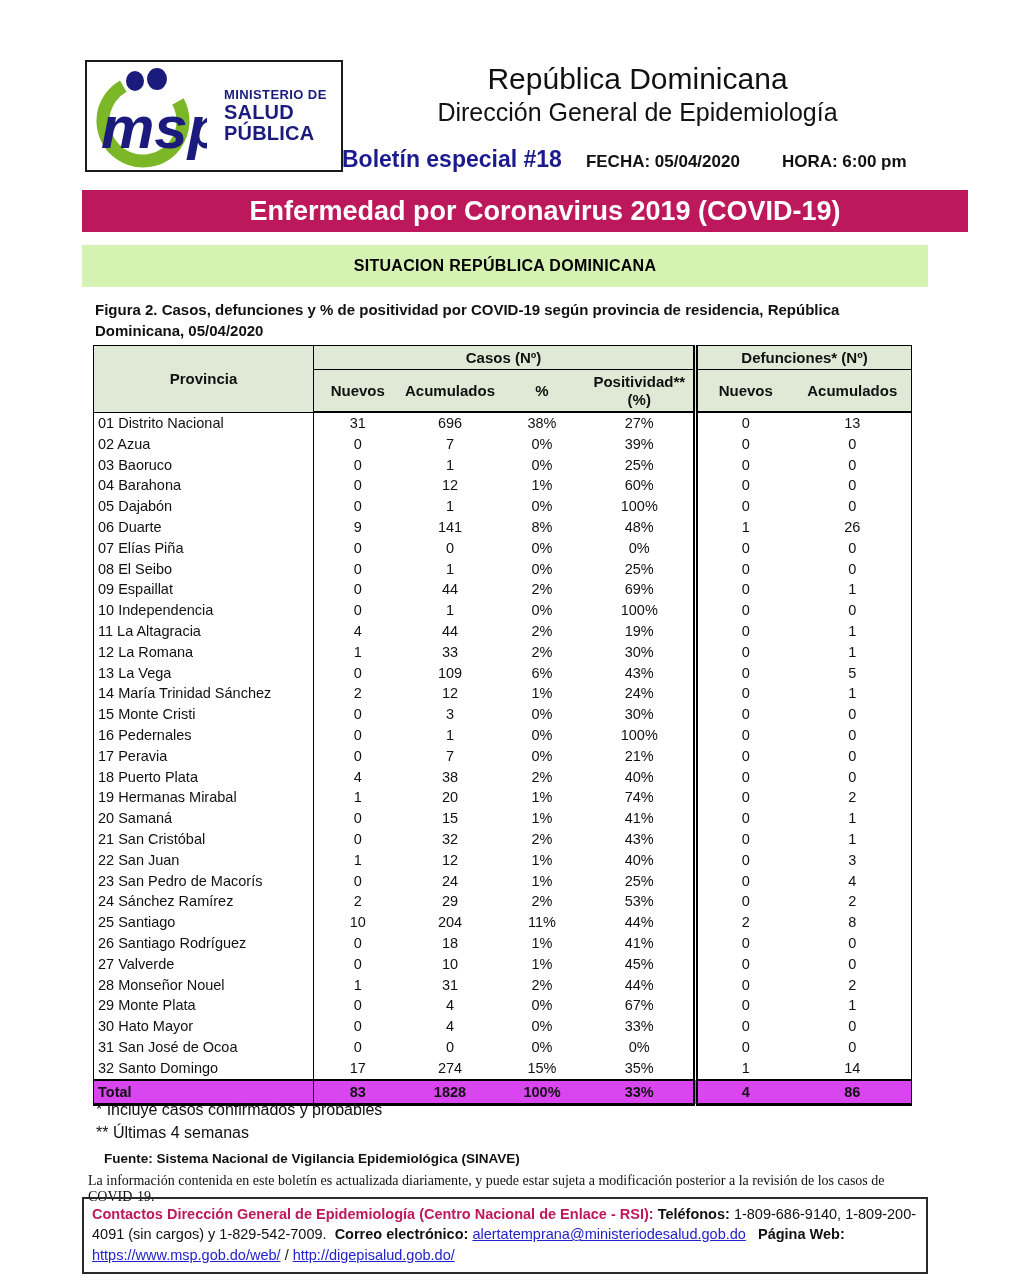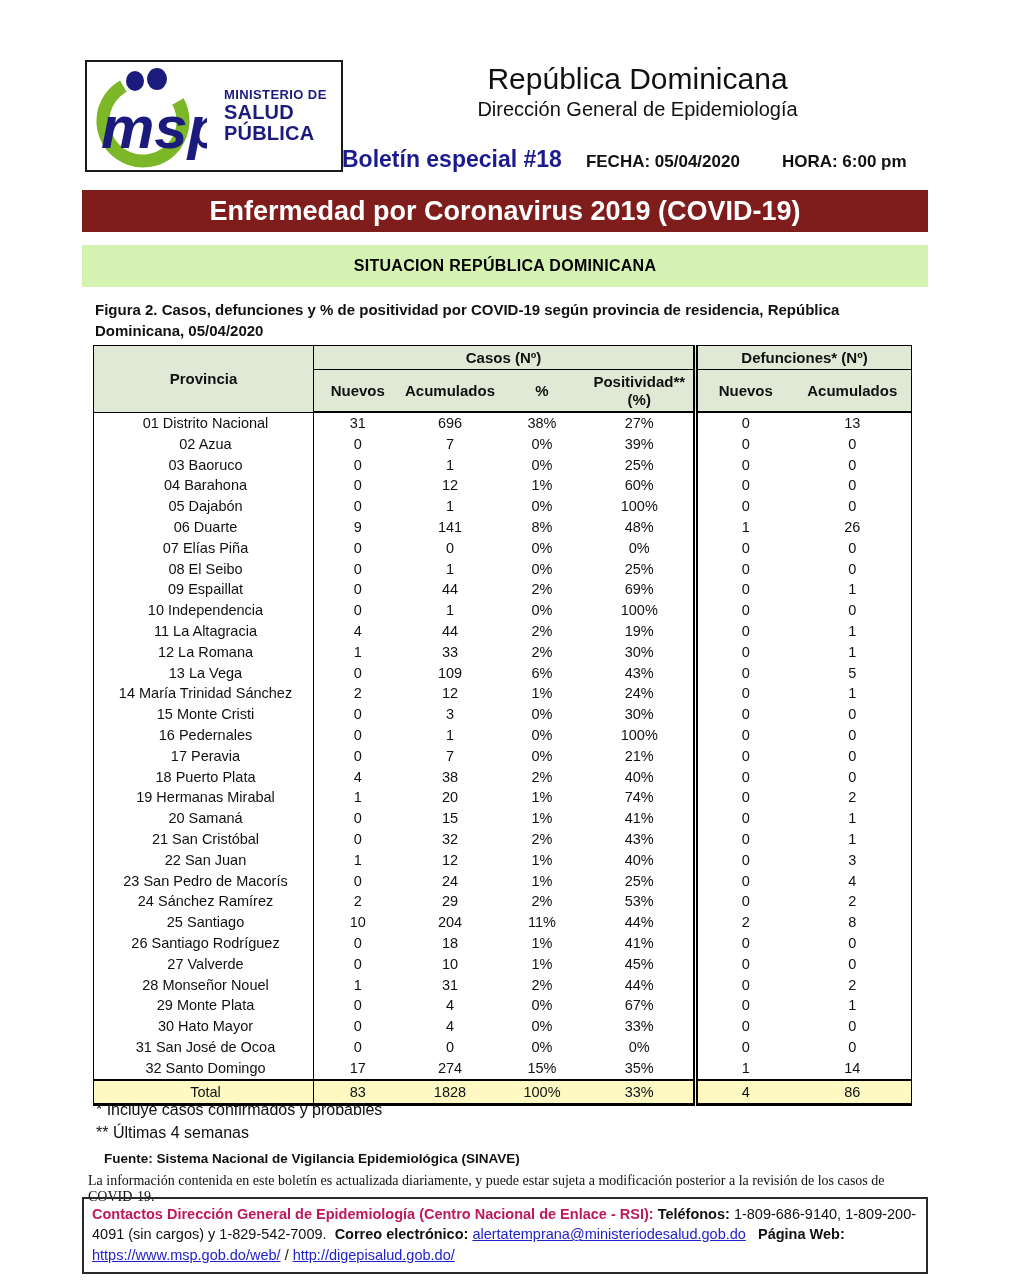--- a/index.html
+++ b/index.html
@@ -8,46 +8,46 @@
 
   
   .logo-box{position:absolute;left:85px;top:60px;width:258px;height:112px;
             border:2px solid #1a1a1a;box-sizing:border-box;display:flex;align-items:center;background:#fff;}
   .logo-mark{margin-left:2px;flex:0 0 auto;}
   .logo-text{margin-left:17px;color:#1b1b7d;line-height:1.05;}
   .logo-text .l1{font-size:13px;letter-spacing:.4px;font-weight:bold;}
   .logo-text .l2{font-size:20px;font-weight:bold;letter-spacing:.2px;}
   .title-block{position:absolute;left:345px;top:62px;width:585px;text-align:center;}
   .title-block .t1{font-size:30px;line-height:1.15;}
-  .title-block .t2{font-size:20px;line-height:1.25;}
+  .title-block .t2{font-size:25px;line-height:1.25;}
   .boletin-row{position:absolute;left:342px;top:146px;width:578px;display:flex;align-items:baseline;}
   .boletin{color:#1b1b8f;font-weight:bold;font-size:23px;}
   .fecha{font-weight:bold;font-size:17px;margin-left:24px;}
   .hora{font-weight:bold;font-size:17px;margin-left:42px;}
 
   
-  .banner-blue{position:absolute;left:82px;top:190px;width:846px;height:42px;background:#7f1d1d;
-               color:#fff;font-weight:bold;font-size:27px;display:flex;align-items:center;justify-content:center;}
+  .banner-blue{position:absolute;left:82px;top:190px;width:846px;height:42px;background:#be185d;
+               color:#fff;font-weight:bold;font-size:27px;display:flex;align-items:center;justify-content:center;padding-left:40px;}
   .banner-green{position:absolute;left:82px;top:245px;width:846px;height:42px;background:#d6f2b3;
                 color:#000;font-weight:bold;font-size:16px;display:flex;align-items:center;justify-content:center;letter-spacing:.3px;}
 
   .caption{position:absolute;left:95px;top:299px;width:822px;font-weight:bold;font-size:15px;line-height:1.4;}
 
   
   .tbl-wrap{position:absolute;left:93px;top:345px;}
   table{border-collapse:collapse;table-layout:fixed;width:818px;
         border:1.5px solid #000;border-bottom:3px solid #000;font-size:14.5px;}
   th{background:#dfe9d6;font-weight:bold;font-size:15px;padding:0;}
   tr.grp th{height:23px;border-bottom:1.5px solid #000;}
   tr.sub th{height:41px;vertical-align:middle;white-space:pre-line;line-height:1.15;border-bottom:2px solid #000;}
   th.prov{border-right:1.5px solid #000;border-bottom:2px solid #000;}
   .dbl{border-left:5px double #000;}
   td{padding:0;height:20.8px;line-height:20.8px;text-align:center;font-size:14.5px;}
-  td:first-child{text-align:center;padding-left:4px;border-right:1.5px solid #000;}
-  tr.total-row td{background:#fef9c3;font-weight:normal;border-top:2px solid #000;height:22px;line-height:22px;}
+  td:first-child{text-align:left;padding-left:4px;border-right:1.5px solid #000;}
+  tr.total-row td{background:#d946ef;font-weight:bold;border-top:2px solid #000;height:22px;line-height:22px;}
 
   
   .note1{position:absolute;left:96px;top:1101px;font-size:16px;}
   .note2{position:absolute;left:96px;top:1124px;font-size:16px;text-align:right;}
   .fuente{position:absolute;left:104px;top:1151px;font-size:13.5px;font-weight:bold;}
   .disclaimer{position:absolute;left:88px;top:1173px;width:842px;
               font-family:"Liberation Serif",serif;font-size:14px;}
   .contact-box{position:absolute;left:82px;top:1197px;width:846px;box-sizing:border-box;
                border:2px solid #2a2a2a;padding:5px 8px 7px 8px;font-size:14.5px;line-height:1.4;}
   .c-blue{color:#be185d;font-weight:bold;}

